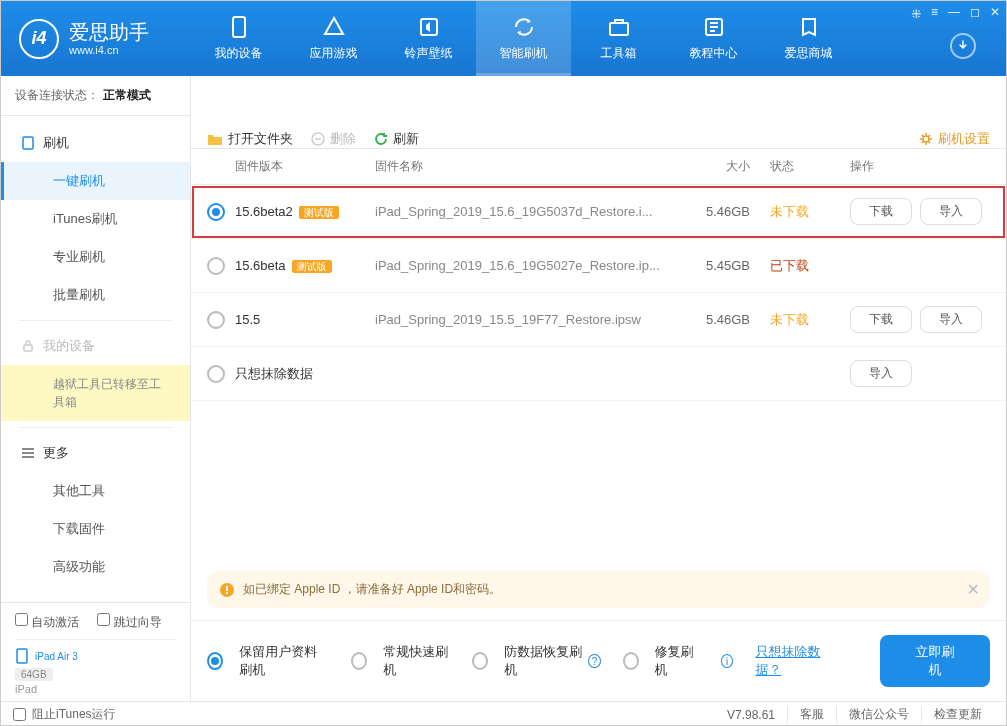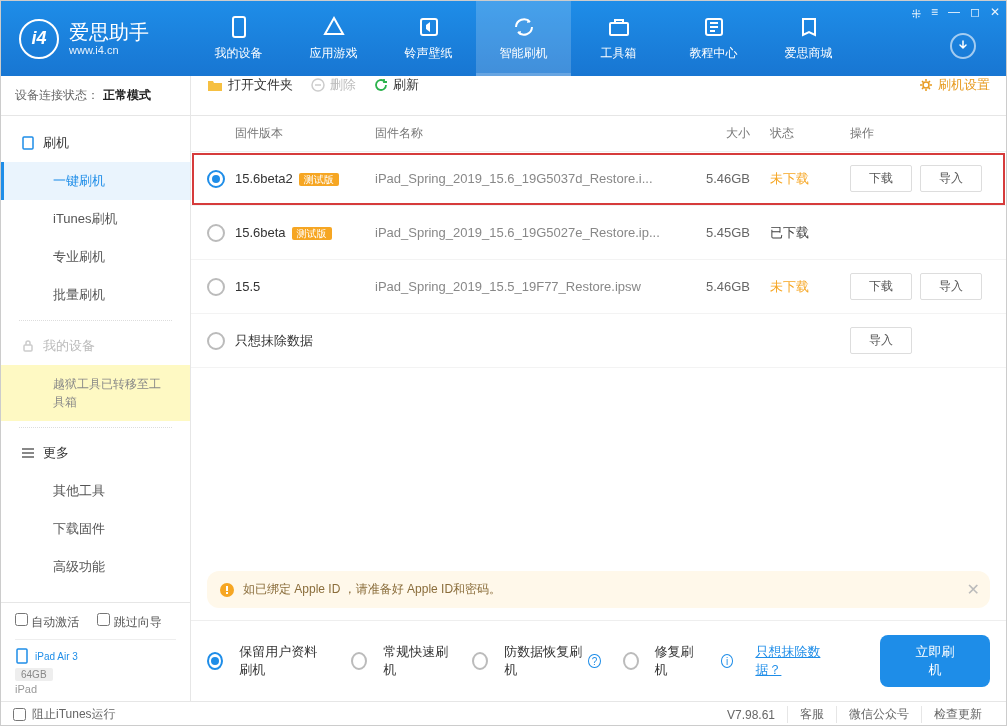--- a/index.html
+++ b/index.html
@@ -34,21 +34,21 @@
 .side-sub.note { background: #fef9c3; color: #888; font-size: 12px; line-height:1.5; }
 .side-divider { border-top: 1px dotted #ddd; margin: 6px 18px; }
 
 .device-block { border-top: 1px solid #e6e6e6; padding: 10px 14px 6px; }
 .device-checks { display: flex; gap: 18px; padding-bottom: 8px; font-size: 12px; color: #555; border-bottom: 1px solid #eee; margin-bottom: 8px;}
 .device-name { color: #1E8DE8; font-size: 10px; display:flex; align-items:center; gap:6px; }
 .device-tag { display: inline-block; background: #eee; color: #888; font-size: 10px; padding: 1px 6px; border-radius: 2px; margin-top: 4px;}
 .device-type { color: #999; font-size: 11px; margin-top: 2px; }
 
 .main { flex: 1; display: flex; flex-direction: column; border-left: 0; }
-.toolbar { height: 40px; border-bottom: 1px solid #e6e6e6; display: flex; align-items: flex-start; padding: 0 16px; gap: 18px; font-size: 13px; }
+.toolbar { height: 40px; border-bottom: 1px solid #e6e6e6; display: flex; align-items: flex-end; padding: 0 16px; gap: 18px; font-size: 13px; margin-top: 33px; }
 .toolbar .spacer { flex: 1; }
 .tb-item { display: flex; align-items: center; gap: 5px; cursor: pointer; }
 .tb-item.disabled { color: #bbb; }
 .tb-settings { color: #e79a1f; }
 
 .cols { display: flex; height: 36px; align-items: center; padding: 0 16px 0 44px; color: #777; font-size: 12px; border-bottom: 1px solid #eee; }
 .col-version { width: 140px; }
 .col-name { flex: 1; }
 .col-size { width: 70px; text-align: right; }
 .col-status { width: 80px; padding-left: 20px; }
@@ -57,23 +57,23 @@
 .fw-row { display: flex; align-items: center; height: 54px; padding: 0 16px; border-bottom: 1px solid #f3f3f3; font-size: 13px; }
 .fw-row.highlight { outline: 2px solid #d63b3b; outline-offset: -3px; }
 .radio { width: 18px; height: 18px; border: 2px solid #bbb; border-radius: 50%; margin-right: 10px; display: flex; align-items: center; justify-content: center; cursor: pointer;}
 .radio.checked { border-color: #1E8DE8; }
 .radio.checked::after { content: ""; width: 8px; height: 8px; background: #1E8DE8; border-radius: 50%; }
 .badge { background: #f6a623; color: #fff; font-size: 10px; padding: 1px 5px; border-radius: 2px; margin-left: 6px;}
 .fw-name { flex: 1; color: #888; overflow: hidden; text-overflow: ellipsis; white-space: nowrap; padding-right: 20px; }
 .fw-size { width: 70px; text-align: right; color: #666; }
 .fw-status { width: 80px; padding-left: 20px; }
 .st-not { color: #f6a623; }
-.st-done { color: #404040; }
+.st-done { color: #c2410c; }
 .fw-ops { width: 160px; padding-left: 20px; display: flex; gap: 8px; }
-.btn { border: 1px solid #ddd; background: #fff; padding: 4px 18px; font-size: 12px; cursor: pointer; border-radius: 2px; color: #555; }
+.btn { border: 1px solid #ddd; background: #fff; padding: 4px 18px; font-size: 12px; cursor: pointer; border-radius: 8px; color: #555; }
 
 .alert { margin: 0 16px; padding: 10px 12px; background: #fff8ea; color: #8a6d3b; border-radius: 12px; display: flex; align-items: center; gap: 8px; font-size: 12px; position: relative; }
 .alert .close { position: absolute; right: 10px; cursor: pointer; color: #bbb; font-size:16px; }
 
 .mode-row { border-top: 1px solid #eee; margin-top: 12px; padding: 14px 16px; display: flex; align-items: center; gap: 22px; font-size: 13px; }
 .mode { display: flex; align-items: center; gap: 6px; }
 .info-q { color: #1E8DE8; border: 1px solid #1E8DE8; width: 14px; height: 14px; border-radius: 50%; font-size: 10px; display: inline-flex; align-items:center; justify-content:center; }
 .link { color: #1E8DE8; text-decoration: underline; cursor: pointer; }
 .primary-btn { background: #1E8DE8; color: #fff; border: none; padding: 8px 32px; font-size: 13px; border-radius: 8px; cursor: pointer; }
 

